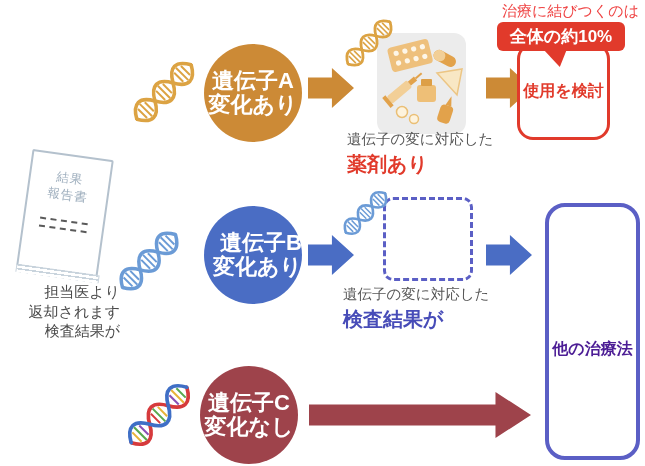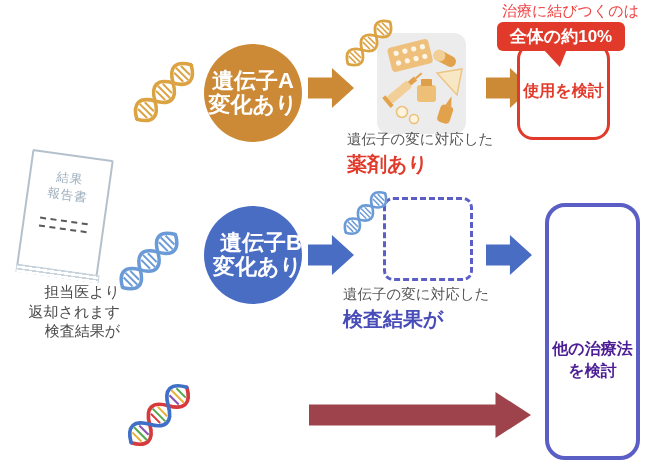--- a/index.html
+++ b/index.html
@@ -263,21 +263,20 @@
   <div class="cap row2">
     <div class="l1">遺伝子の変に対応した</div>
     <div class="l2">検査結果が</div>
   </div>
 
   <div class="arrow blue b2"></div>
 
   <div class="result-purple">
     <div class="txt">
       <div>他の治療法</div>
-      <div>を検討</div>
     </div>
   </div>
 
   <div class="dna" style="left:140px;top:374px;">
     <svg width="38" height="82" viewBox="0 0 44 100">
       <g fill="none" stroke-width="4.5" stroke-linecap="round">
         <path d="M22 2 C40 12, 40 24, 22 34 C4 44, 4 56, 22 66 C40 76, 40 88, 22 98" stroke="#d63a3c"></path>
         <path d="M22 2 C4 12, 4 24, 22 34 C40 44, 40 56, 22 66 C4 76, 4 88, 22 98" stroke="#3f6fc6"></path>
       </g>
       <g stroke-width="2.5">
@@ -287,16 +286,20 @@
         <line x1="14" y1="44" x2="30" y2="44" stroke="#e8b33a"></line>
           <line x1="11" y1="50" x2="33" y2="50" stroke="#58a84e"></line>
           <line x1="14" y1="56" x2="30" y2="56" stroke="#d63a3c"></line>
         <line x1="14" y1="76" x2="30" y2="76" stroke="#8a4fb5"></line>
           <line x1="11" y1="82" x2="33" y2="82" stroke="#58a84e"></line>
           <line x1="14" y1="88" x2="30" y2="88" stroke="#e8b33a"></line>
       </g>
     </svg>
   </div>
 
+  <div class="circle c">
+    <span>遺伝子C</span>
+    <span>変化なし</span>
+  </div>
 
   <div class="arrow-long"></div>
 
 </div>
 
 </body></html>

